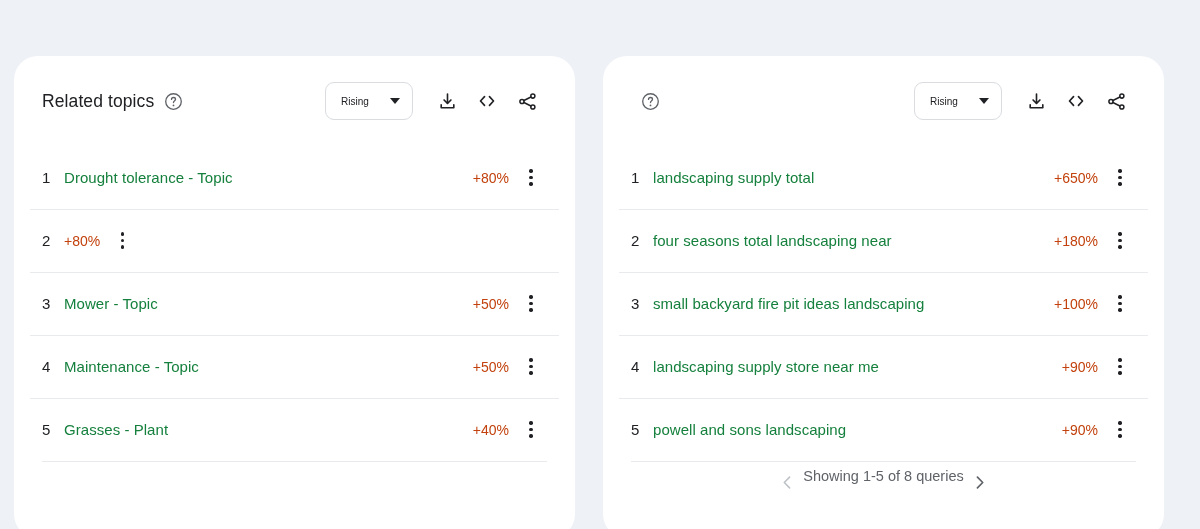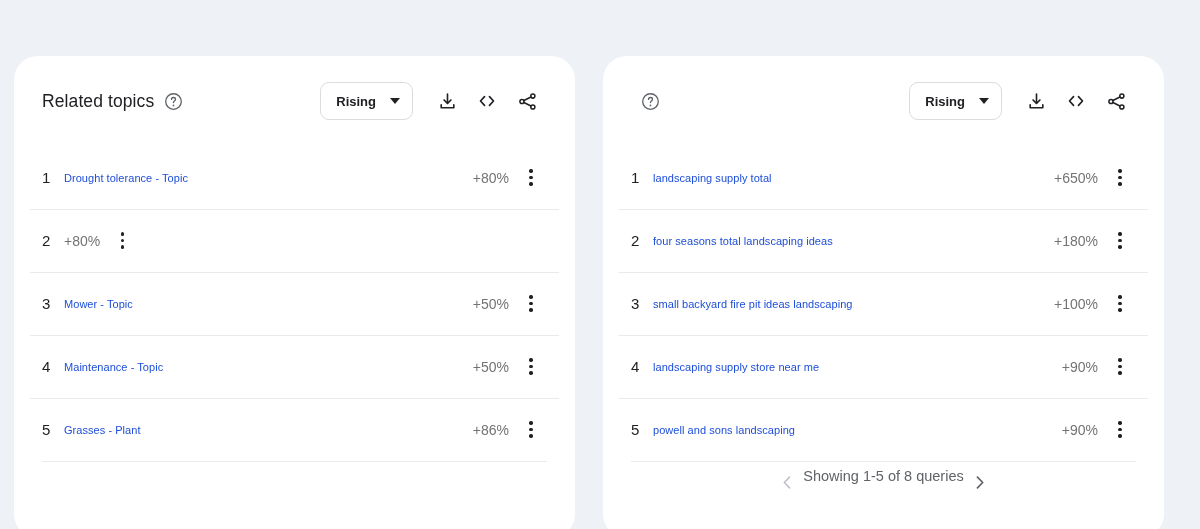--- a/index.html
+++ b/index.html
@@ -70,24 +70,23 @@
     height: 38px;
     min-width: 88px;
     padding: 0 12px 0 15px;
     border: 1px solid #dadce0;
     border-radius: 9px;
     background: #fff;
     box-sizing: border-box;
     cursor: pointer;
   }
   .select-pill .sel-label {
-    font-size: 13px;
+    font-size: 10px;
     color: #202124;
     white-space: nowrap;
-    font-weight: bold;
   }
   .caret {
     margin-left: 14px;
     width: 0; height: 0;
     border-left: 5px solid transparent;
     border-right: 5px solid transparent;
     border-top: 6px solid #202124;
   }
 
   .header-actions {
@@ -139,32 +138,32 @@
     height: 1px;
     margin: 0 12px;
   }
   .rank {
     width: 22px;
     font-size: 15px;
     color: #202124;
     flex: 0 0 auto;
   }
   .row-label {
-    font-size: 11px;
-    color: #1d4ed8;
+    font-size: 15px;
+    color: #15803d;
     letter-spacing: 0.05px;
     white-space: nowrap;
     overflow: hidden;
     text-overflow: ellipsis;
     flex: 1 1 auto;
     padding-right: 12px;
   }
   .row-value {
     font-size: 14px;
-    color: #737373;
+    color: #c2410c;
     flex: 0 0 auto;
     white-space: nowrap;
     margin-right: 6px;
   }
   .kebab {
     width: 32px;
     height: 32px;
     display: inline-flex;
     align-items: center;
     justify-content: center;
@@ -305,21 +304,21 @@
             <span class="dots">
               <i></i>
               <i></i>
               <i></i>
             </span>
           </span>
       </div>
       <div class="row">
         <span class="rank">5</span>
         <span class="row-label">Grasses - Plant</span>
-        <span class="row-value">+86%</span>
+        <span class="row-value">+40%</span>
         <span class="kebab">
             <span class="dots">
               <i></i>
               <i></i>
               <i></i>
             </span>
           </span>
       </div>
       <div class="row-end"></div>
     </div>
@@ -378,21 +377,21 @@
         <span class="kebab">
             <span class="dots">
               <i></i>
               <i></i>
               <i></i>
             </span>
           </span>
       </div>
       <div class="row">
         <span class="rank">2</span>
-        <span class="row-label">four seasons total landscaping ideas</span>
+        <span class="row-label">four seasons total landscaping near</span>
         <span class="row-value">+180%</span>
         <span class="kebab">
             <span class="dots">
               <i></i>
               <i></i>
               <i></i>
             </span>
           </span>
       </div>
       <div class="row">

